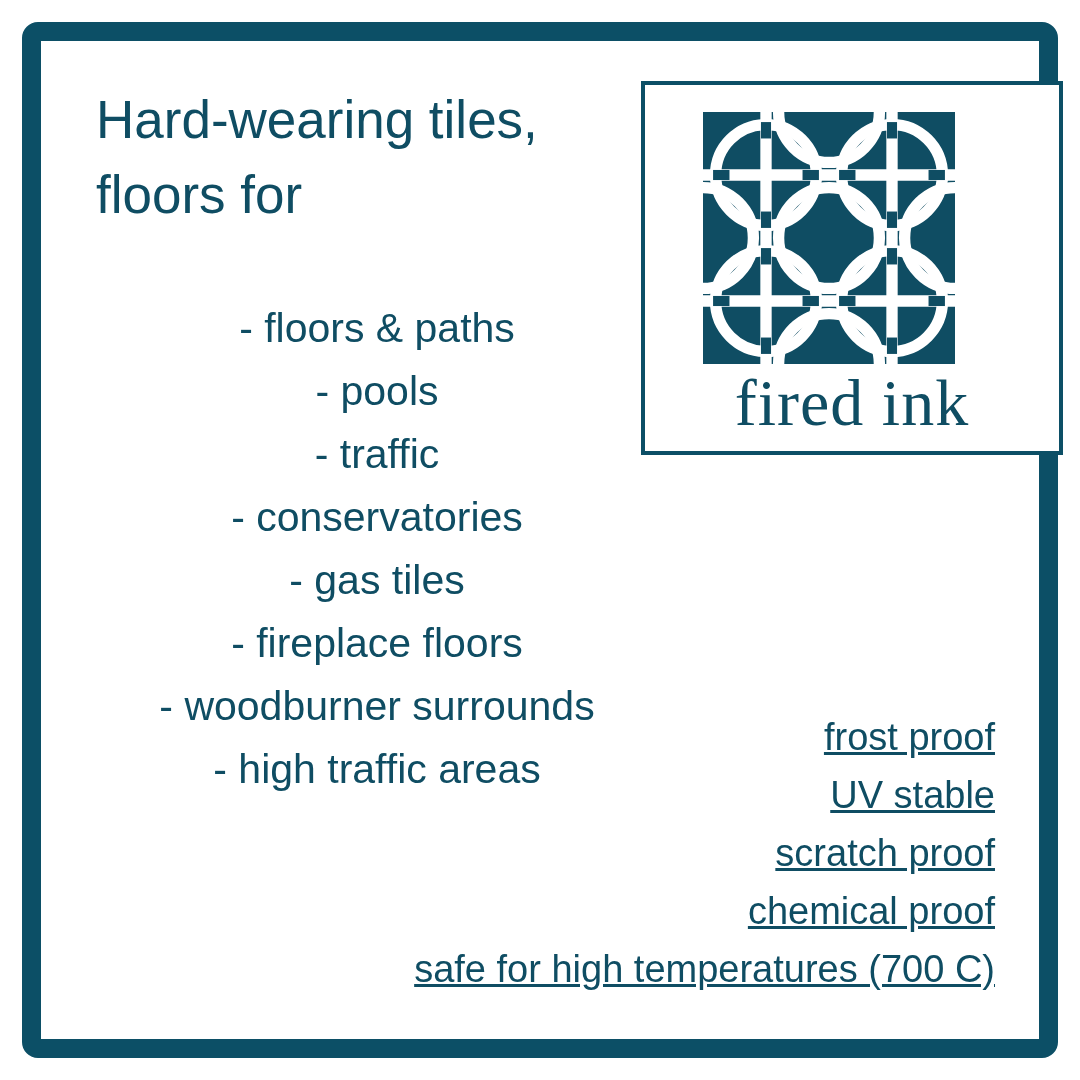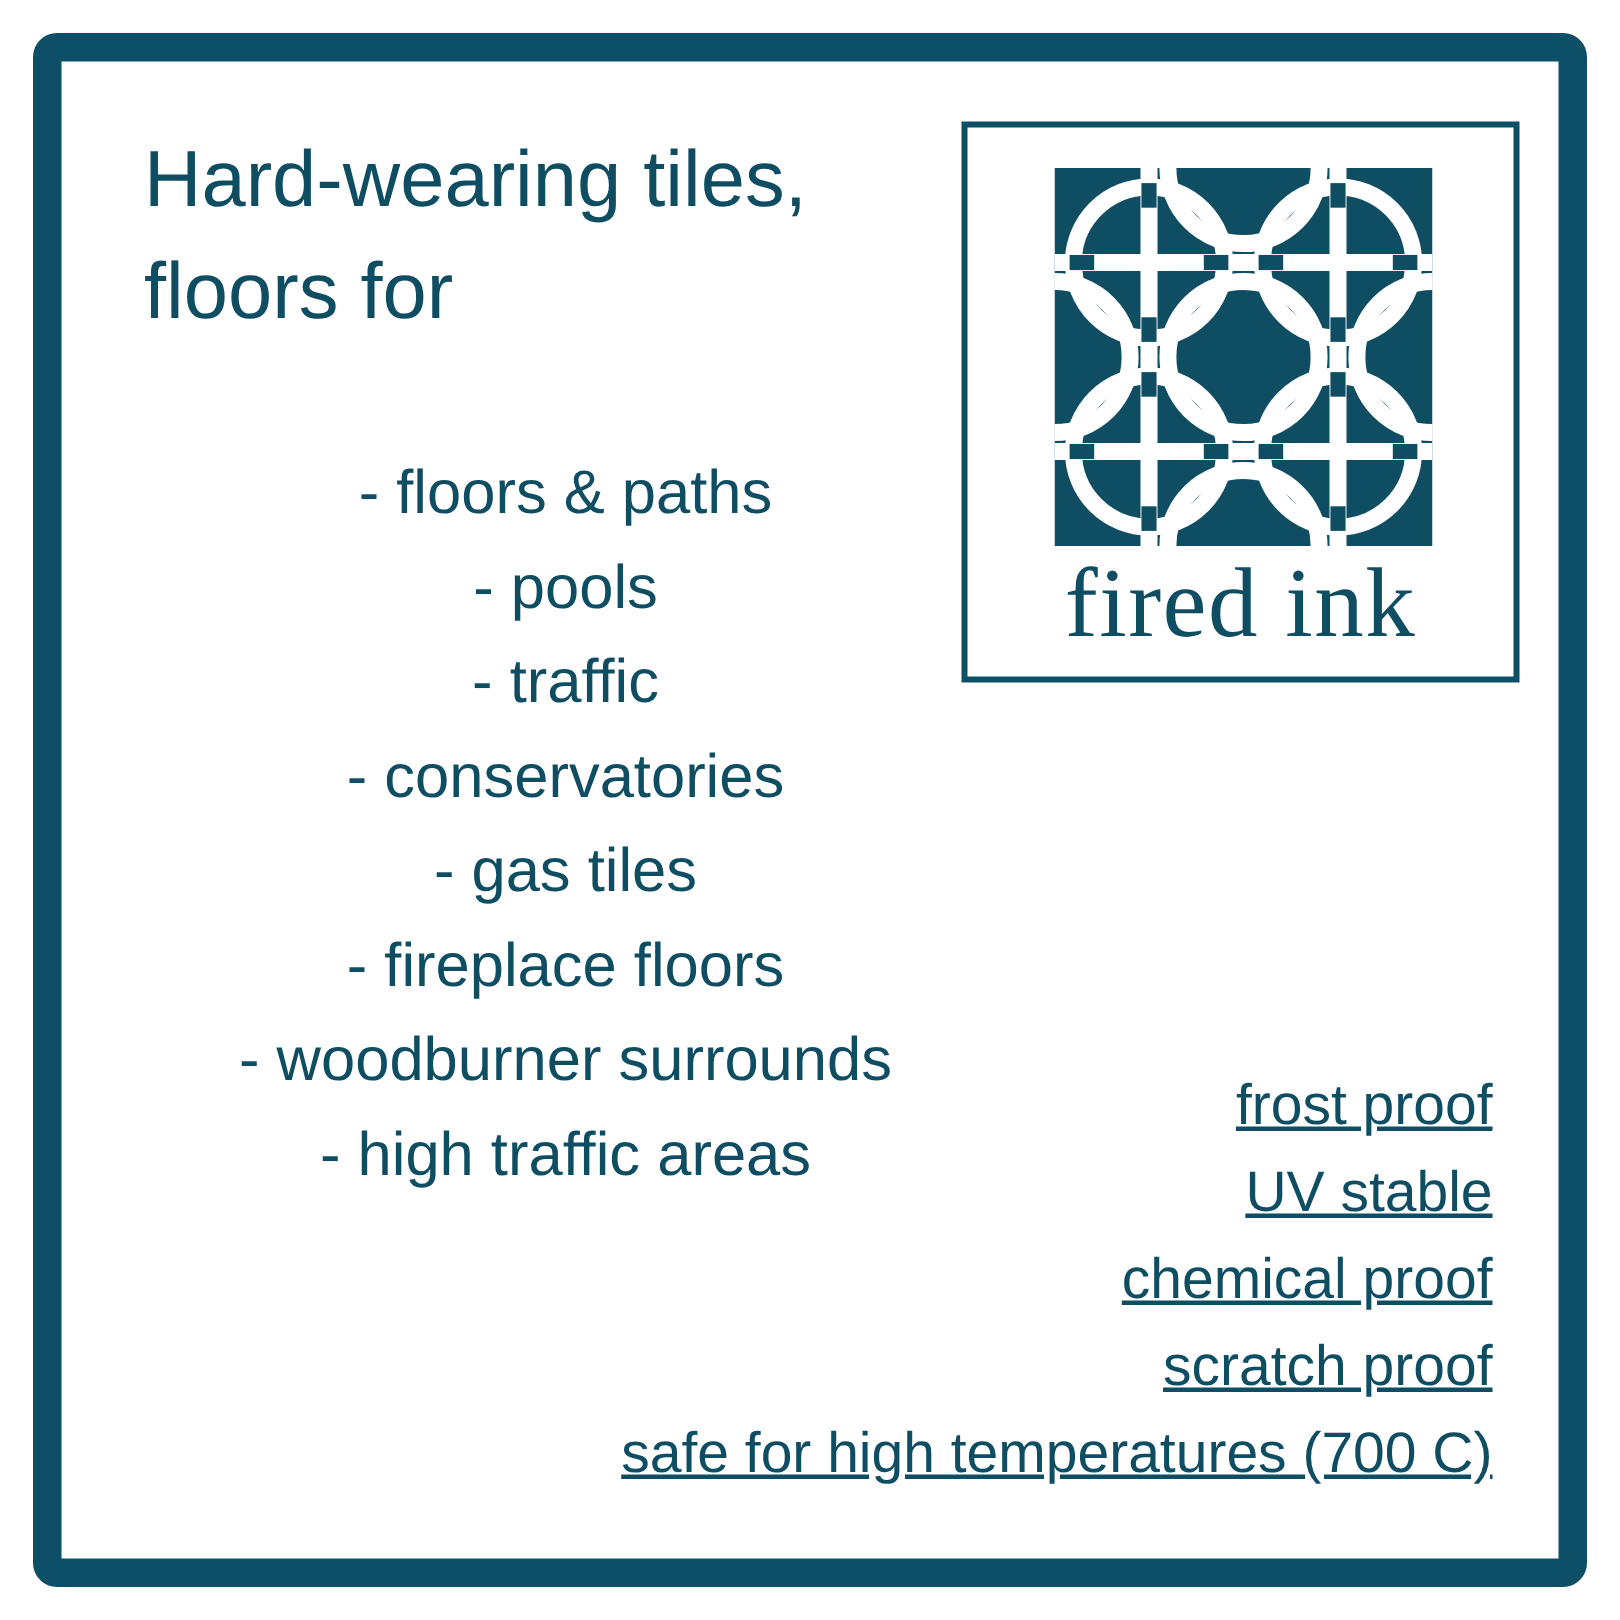--- a/index.html
+++ b/index.html
@@ -83,21 +83,21 @@
     font-weight: 400;
     white-space: nowrap;
     text-decoration: underline;
   }
 
   
   #logo-frame {
     position: absolute;
     left: 641px;
     top: 81px;
-    width: 372px;
+    width: 422px;
     height: 374px;
     box-sizing: border-box;
     border: 4px solid #0c4f66;
     background: #ffffff;
   }
   #logo-mark {
     position: absolute;
     left: 56px;
     top: 27px;
     width: 256px;
@@ -135,22 +135,22 @@
     <li>- conservatories</li>
     <li>- gas tiles</li>
     <li>- fireplace floors</li>
     <li>- woodburner surrounds</li>
     <li>- high traffic areas</li>
   </ul>
 
   <div id="properties">
     <div>frost proof</div>
     <div>UV stable</div>
+    <div>scratch proof</div>
     <div>chemical proof</div>
-    <div>scratch proof</div>
     <div>safe for high temperatures (700 C)</div>
   </div>
 
   <div id="logo-frame">
 
     <div id="logo-mark">
       <svg viewBox="0 0 200 200" xmlns="http://www.w3.org/2000/svg">
         <defs>
           <clipPath id="tileclip">
             <rect x="0" y="0" width="200" height="200"></rect>

